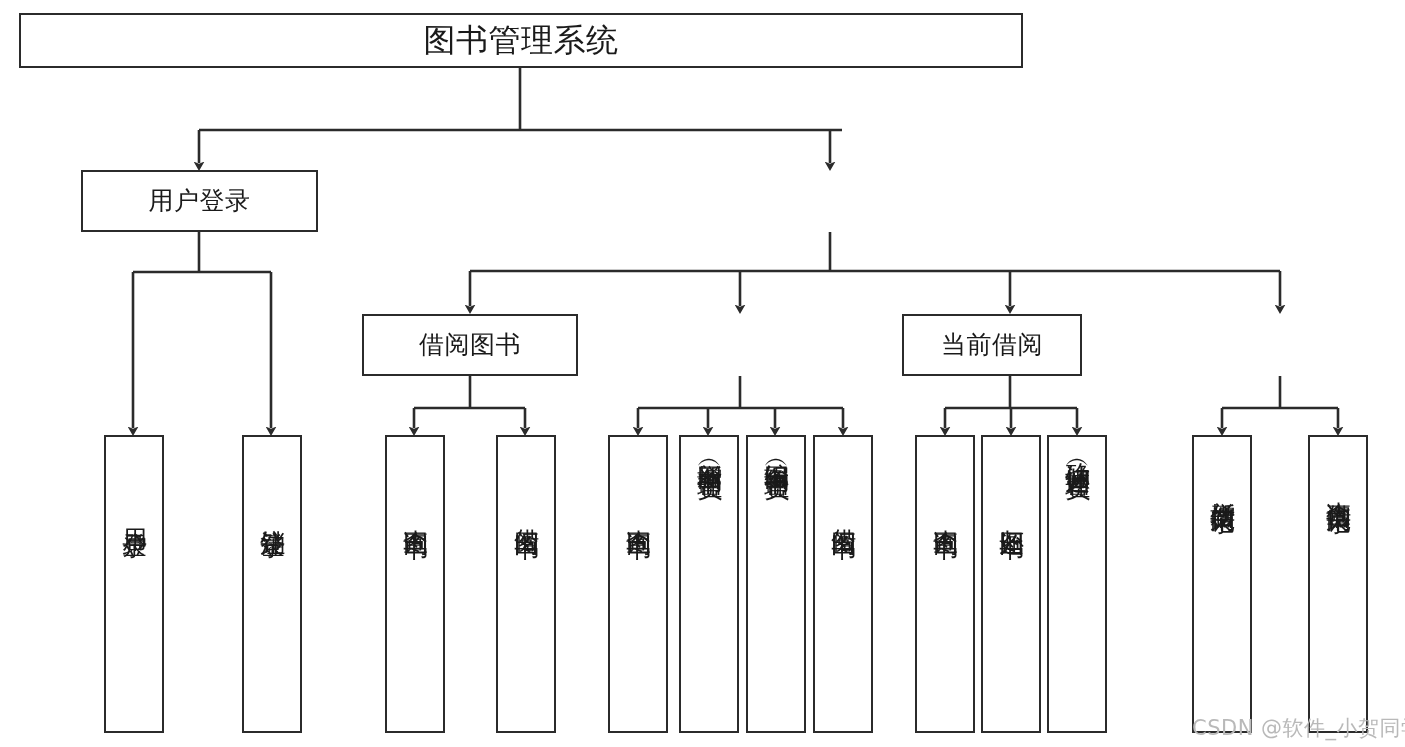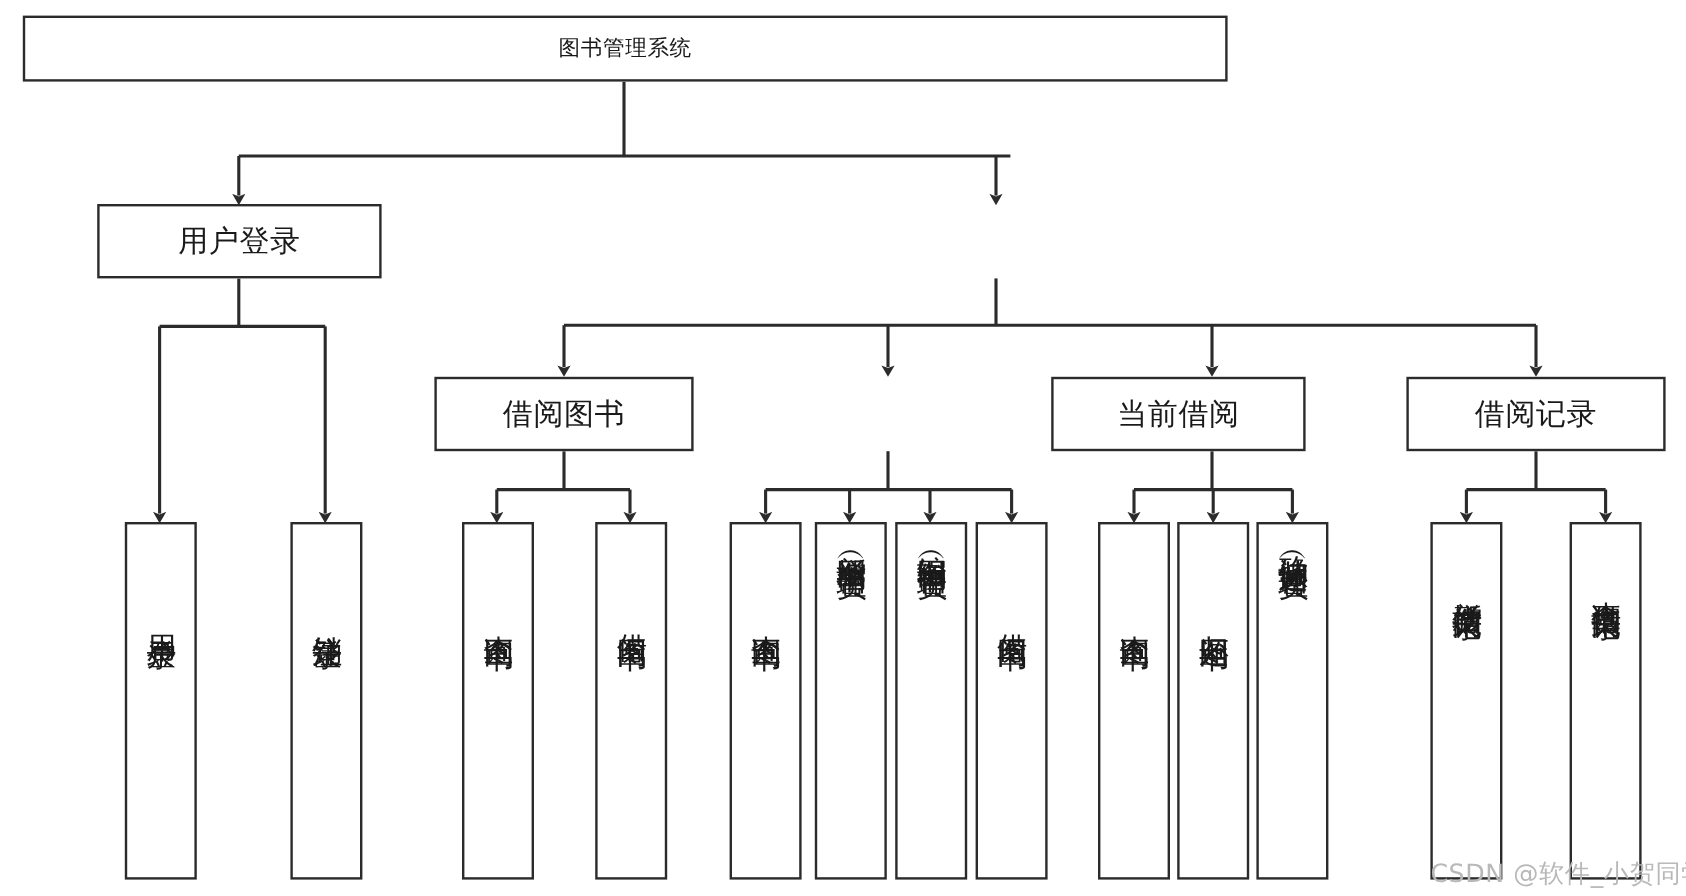--- a/index.html
+++ b/index.html
@@ -40,21 +40,21 @@
     display: block;
     text-align: center;
     line-height: 1.18;
     white-space: nowrap;
   }
   
   .node.horiz .lbl {
     font-size: 25px;
     letter-spacing: 0.5px;
   }
-  .node.root .lbl { font-size: 18px; }
+  .node.root .lbl { font-size: 32px; }
   
   .node.vert {
     align-items: flex-start;
     padding-top: 6px;
   }
   .node.vert .lbl {
     writing-mode: vertical-rl;
     text-orientation: upright;
     font-size: 25px;
     line-height: 1.05;
@@ -136,27 +136,24 @@
   <div class="node horiz" style="left:81px; top:170px; width:237px; height:62px;">
     <span class="lbl">用户登录</span>
   </div>
 
 
   <div class="node horiz" style="left:362px; top:314px; width:216px; height:62px;">
     <span class="lbl">借阅图书</span>
   </div>
 
 
-  <div class="node horiz" style="left:876px; top:314px; width:212px; height:62px;">
+  <div class="node horiz" style="left:902px; top:314px; width:180px; height:62px;">
     <span class="lbl">当前借阅</span>
   </div>
 
-  <div class="node horiz" style="left:1172px; top:314px; width:216px; height:62px;">
-    <span class="lbl">借阅记录</span>
-  </div>
 
   <div class="node vert pad-big" style="left:104px; top:435px; width:60px; height:298px;">
     <span class="lbl">用户登录</span>
   </div>
 
   <div class="node vert pad-big" style="left:242px; top:435px; width:60px; height:298px;">
     <span class="lbl">注销登录</span>
   </div>
 
   <div class="node vert pad-big" style="left:385px; top:435px; width:60px; height:298px;">

